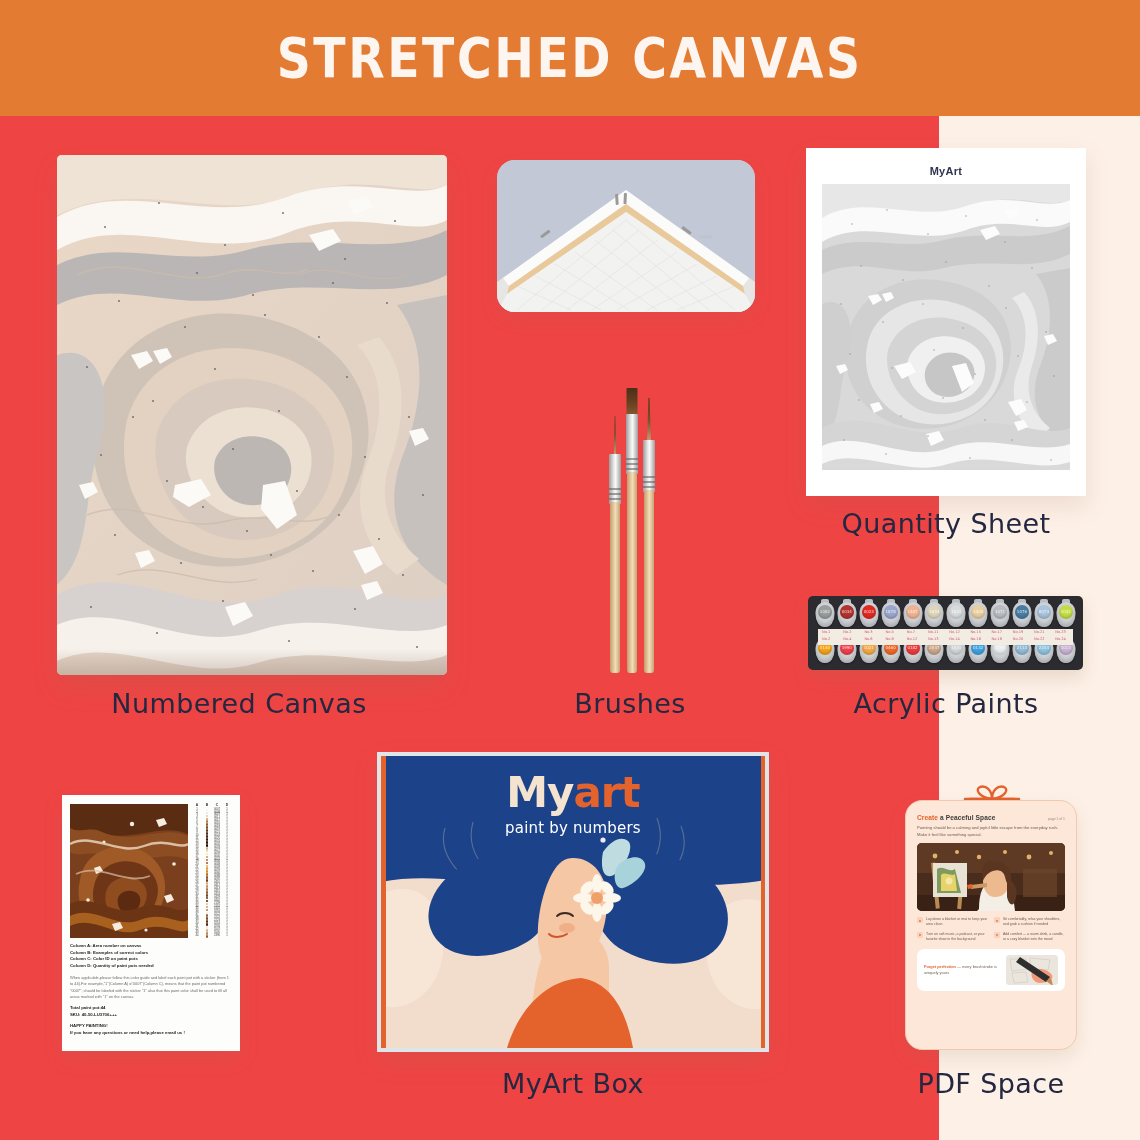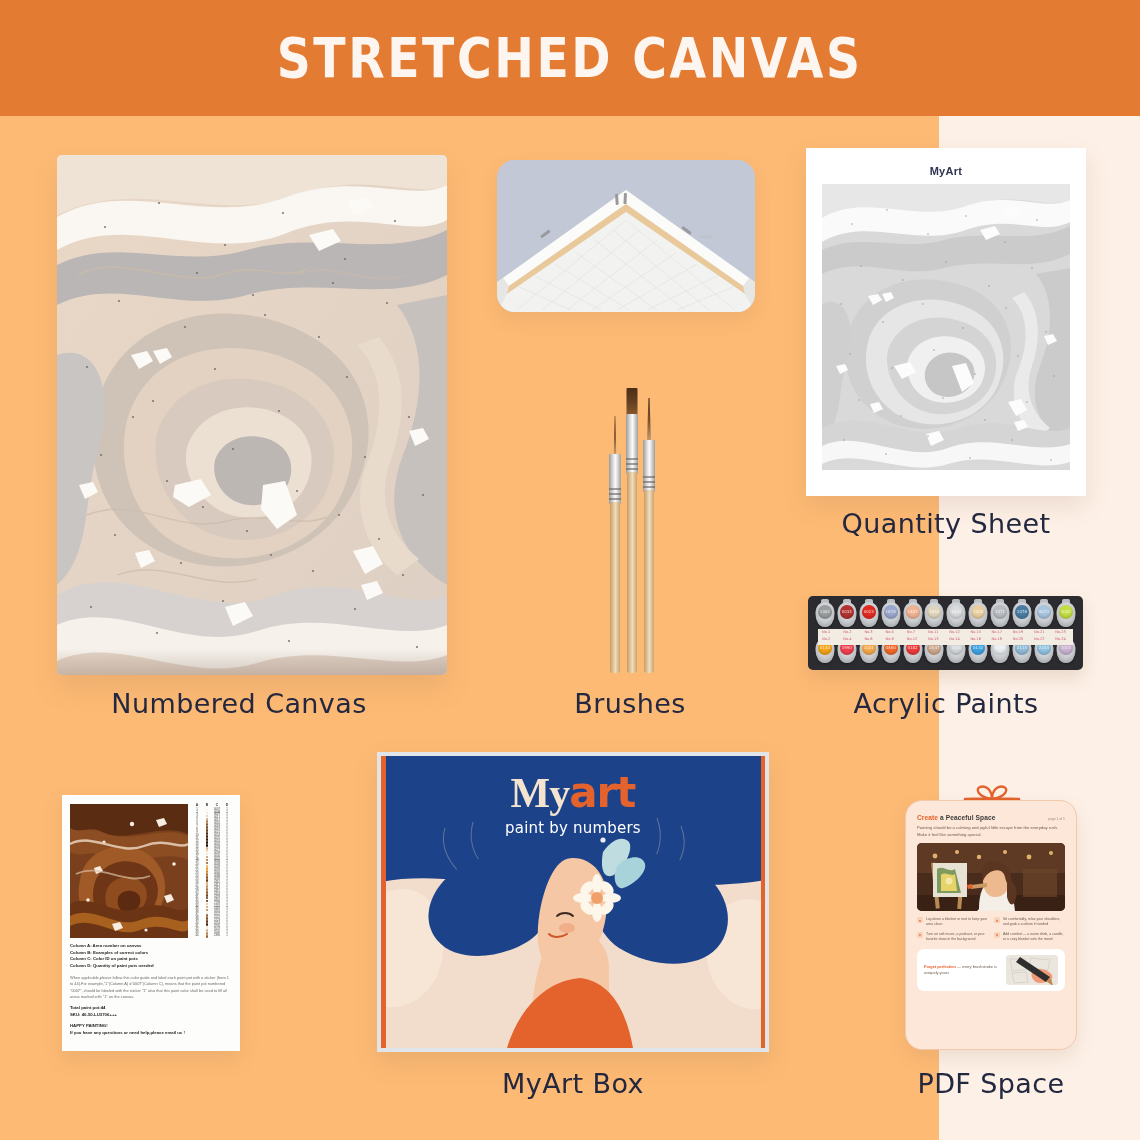--- a/index.html
+++ b/index.html
@@ -5,21 +5,21 @@
   * { box-sizing: border-box; margin: 0; padding: 0; }
   html, body {
     width: 1140px; height: 1140px;
     background: #fdf0e6;
     font-family: "Liberation Sans", sans-serif;
     overflow: hidden;
   }
   #page {
     position: relative;
     width: 939px; height: 1140px;
-    background: #fdba74;
+    background: #ef4444;
   }
 
   
   #header {
     position: absolute; left: 0; top: 0;
     width: 1140px; height: 116px;
     background: #e47b33;
     display: flex; align-items: center; justify-content: center;
   }
   #header-title {
@@ -206,21 +206,21 @@
   #myart-inner { position: relative; width: 100%; height: 100%; overflow: hidden; background: #1c4289; }
   #myart-edge-left { position: absolute; left: 0; top: 0; width: 5px; height: 100%; background: #e4622c; z-index: 9; }
   #myart-edge-right { position: absolute; right: 0; top: 0; width: 4px; height: 100%; background: #e4622c; z-index: 9; }
   #myart-blue { position: absolute; left: 0; top: 0; width: 100%; height: 130px; background: #1c4289; }
   #myart-kraft { position: absolute; left: 0; top: 130px; width: 100%; height: 170px; background: #f2ddcd; }
   #myart-logo {
     position: absolute; top: 12px; left: 0; width: 100%;
     text-align: center; z-index: 6;
   }
   #myart-logo .wordmark { font-size: 42px; font-weight: 700; letter-spacing: -1px; font-family: "DejaVu Sans", sans-serif; }
-  #myart-logo .wm-my { color: #f3e3cf; font-family: Liberation Serif, serif; }
+  #myart-logo .wm-my { color: #f3e3cf; }
   #myart-logo .wm-art { color: #e4622c; }
   #myart-tagline { color: #ffffff; font-size: 15px; margin-top: 2px; letter-spacing: .2px; font-family: "DejaVu Sans", sans-serif; }
   #myart-caption { left: 377px; top: 1068px; width: 392px; }
 
   
   #pdf-gift { position: absolute; left: 962px; top: 782px; width: 60px; height: 44px; }
   #pdf-card {
     position: absolute; left: 905px; top: 800px;
     width: 172px; height: 250px;
     background: #fce7d8;

